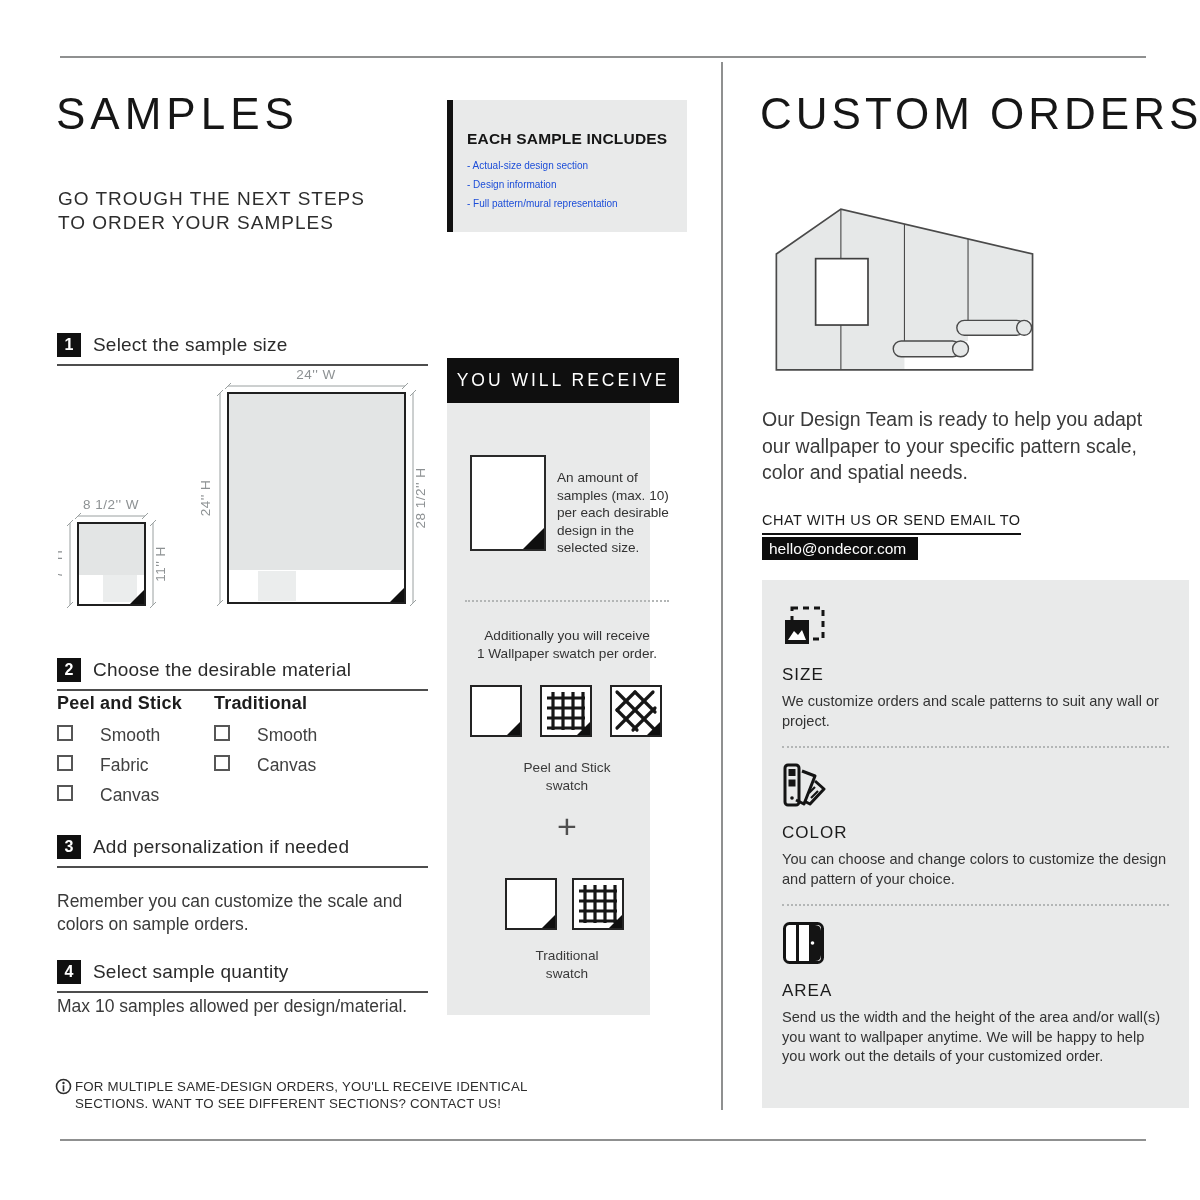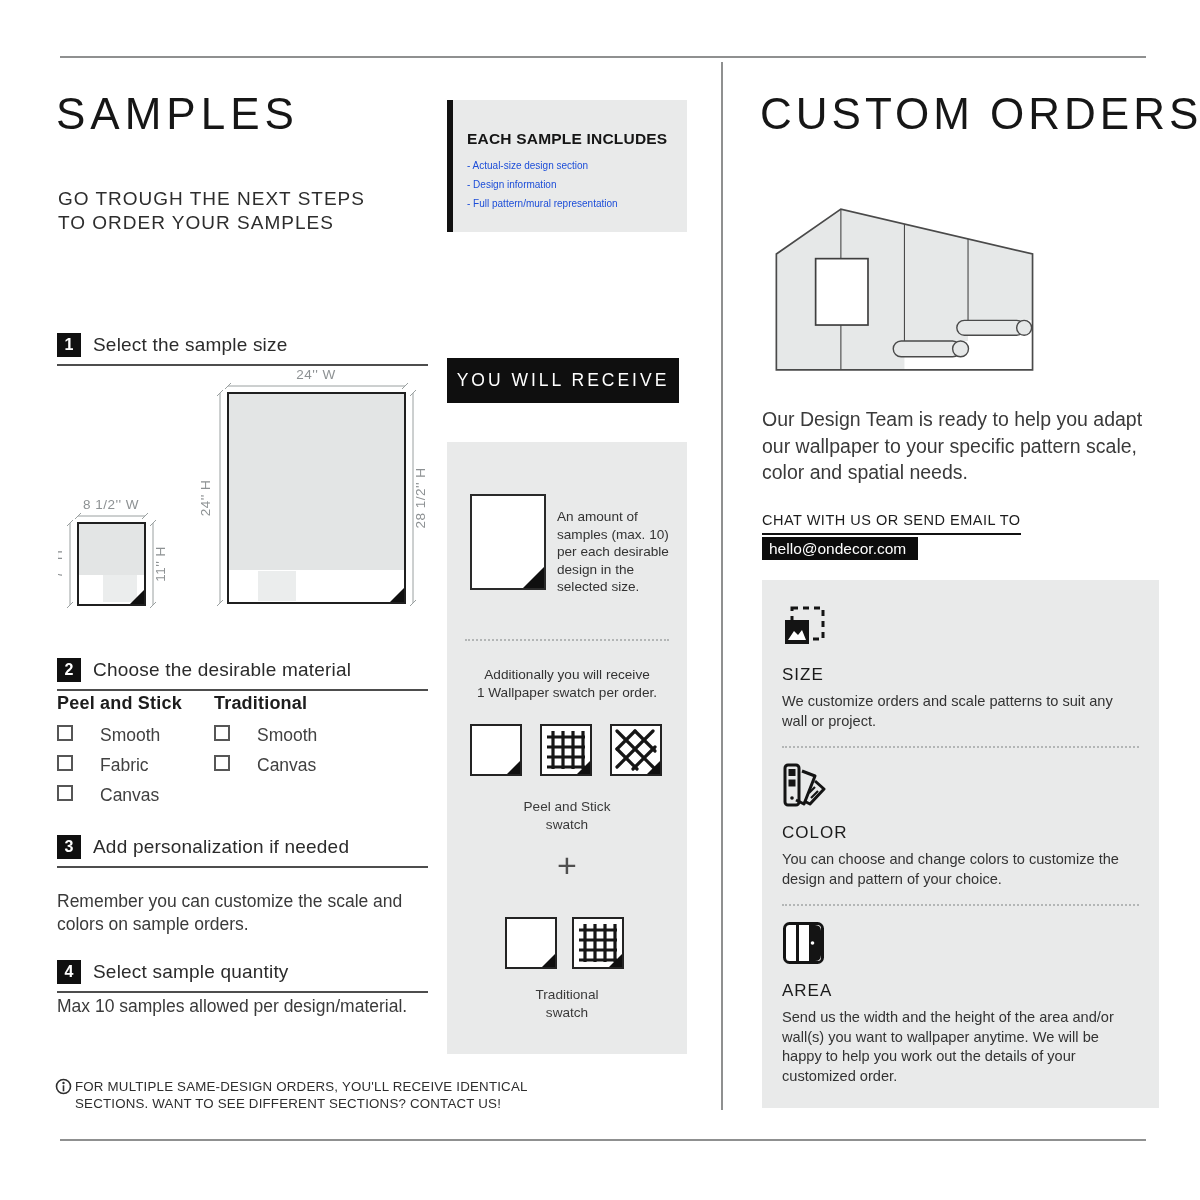--- a/index.html
+++ b/index.html
@@ -48,21 +48,21 @@
   .panel{background:#e9eaea;}
   #include-box{left:447px;top:100px;width:240px;height:132px;border-left:6px solid #111;
                box-sizing:border-box;padding:14px 12px 0 14px;}
   #include-box h3{margin:16px 0 8px 0;font-size:15.5px;font-weight:700;color:#151515;letter-spacing:0.2px;}
   #include-box ul{margin:0;padding:0;list-style:none;}
   #include-box li{font-size:10px;line-height:19px;color:#1d4ed8;padding-left:11px;text-indent:-11px;}
   #include-box li::before{content:"- ";}
 
   #receive-banner{left:447px;top:358px;width:232px;height:45px;background:#0f0f0f;color:#fff;
                   display:flex;align-items:center;justify-content:center;font-size:17.5px;letter-spacing:3px;}
-  #receive-body{left:447px;top:403px;width:240px;height:612px;margin-top:39px;}
+  #receive-body{left:447px;top:403px;width:203px;height:612px;}
   #rb-icon{position:absolute;left:23px;top:52px;}
   #rb-text{position:absolute;left:110px;top:66px;width:124px;font-size:13.6px;line-height:17.5px;color:#333;}
   .dotted{border-top:2px dotted #b3b6b6;}
   #rb-dotted{position:absolute;left:18px;top:197px;width:204px;}
   .center-cap{position:absolute;left:0;width:240px;text-align:center;font-size:13.6px;line-height:18px;color:#333;}
   #rb-additional{top:224px;}
   #rb-label1{top:356px;color:#3a3a3a;}
   #rb-plus{position:absolute;left:0;top:406px;width:240px;text-align:center;
            font-size:34px;font-weight:300;color:#4f4f4f;line-height:34px;}
   #rb-label2{top:544px;color:#3a3a3a;}
@@ -71,21 +71,21 @@
   #rb-swatches2{left:58px;top:475px;gap:15px;}
 
   #house{left:766px;top:196px;}
   #custom-intro{left:762px;top:406px;width:382px;font-size:19.5px;line-height:26.5px;color:#3a3a3a;}
   #chat-block{left:762px;top:511px;}
   #chat-label{display:inline-block;font-size:14.5px;letter-spacing:0.5px;color:#1d1d1d;
               border-bottom:2px solid #111;padding-bottom:5px;}
   #email-chip{display:block;width:fit-content;background:#0c0c0c;color:#fff;font-size:15.5px;
               padding:3px 12px 2px 7px;margin-top:2px;cursor:pointer;}
 
-  #features{left:762px;top:580px;width:397px;height:528px;box-sizing:border-box;padding:25px 20px 0 20px;}
+  #features{left:762px;top:580px;width:427px;height:528px;box-sizing:border-box;padding:25px 20px 0 20px;}
   .feat-name{font-size:17px;letter-spacing:1px;color:#1b1b1b;margin:12px 0 7px 0;}
   .feat-desc{font-size:14.6px;line-height:19.5px;color:#333;}
   .feat-div{margin:15px 0 15px 0;}
 </style>
 </head>
 <body>
 
 <div id="page">
 
   <div class="hr" id="rule-top"></div>

